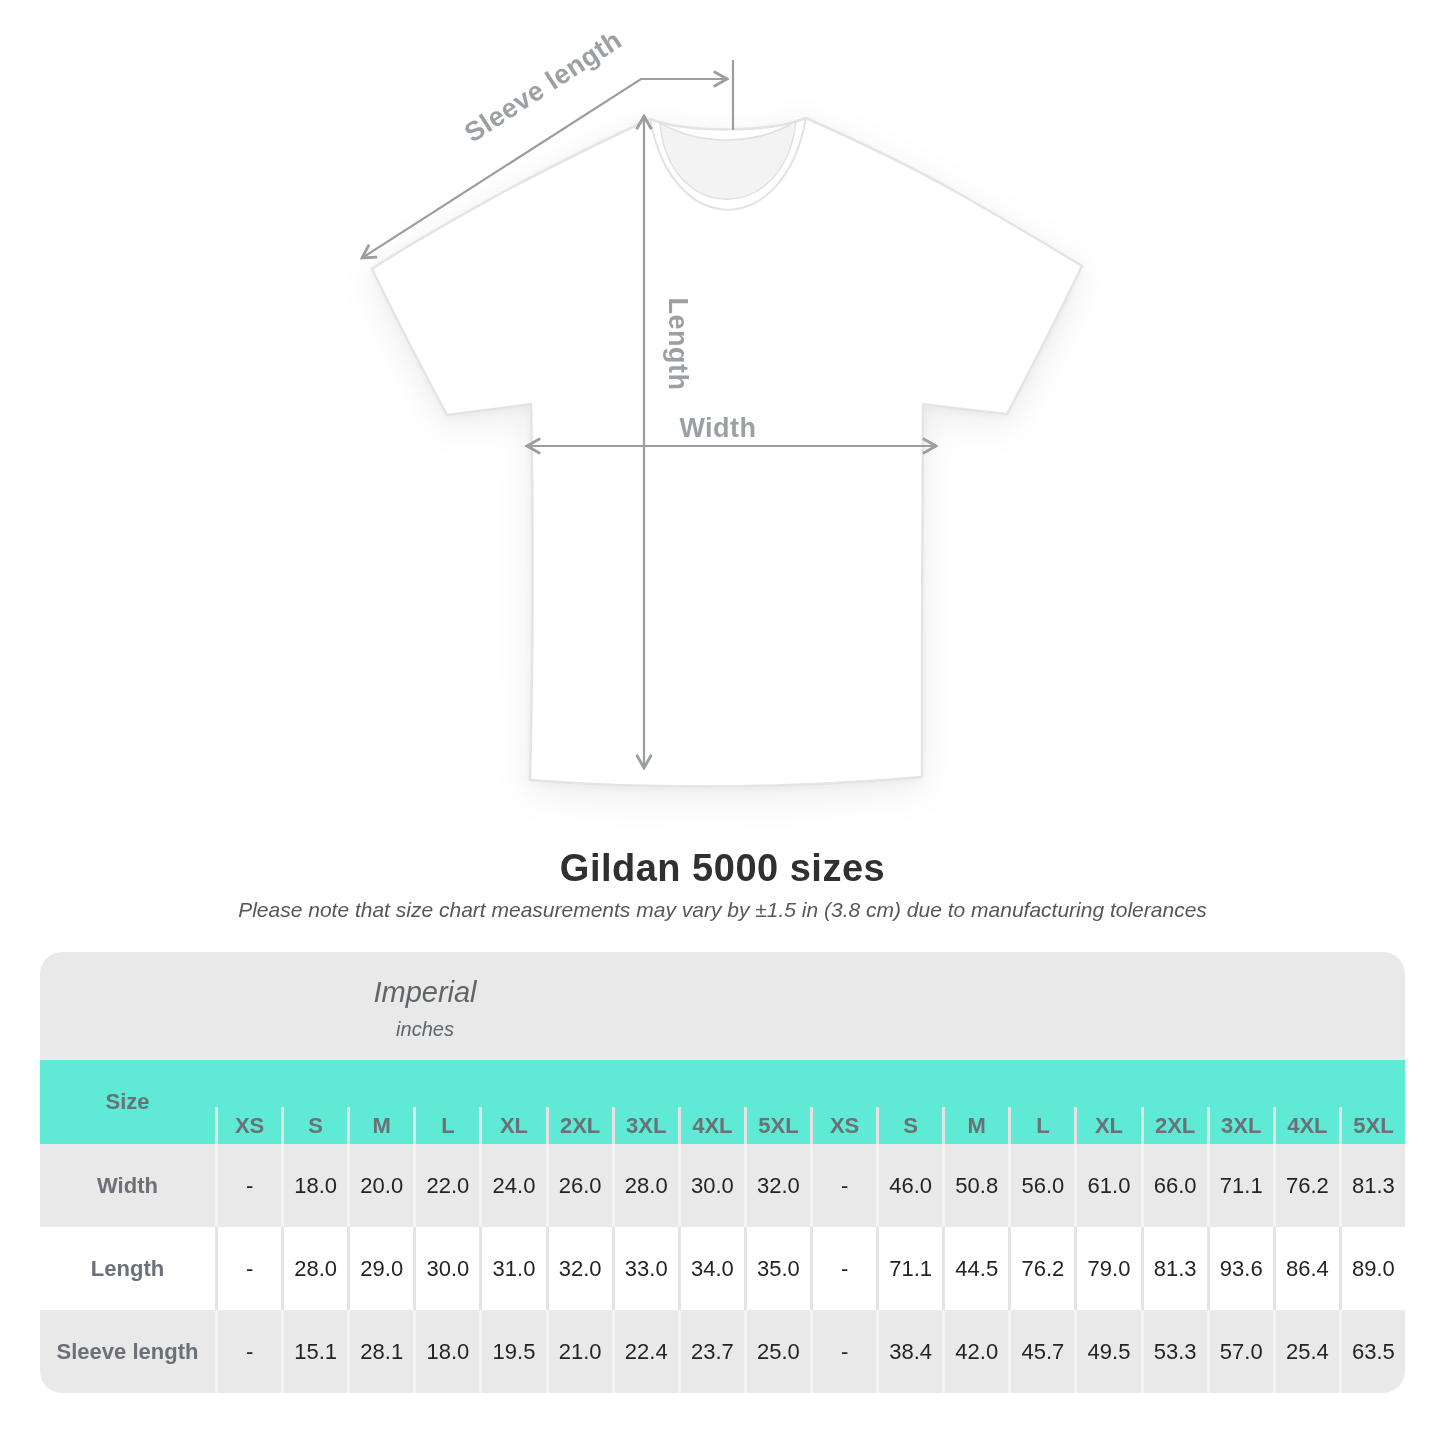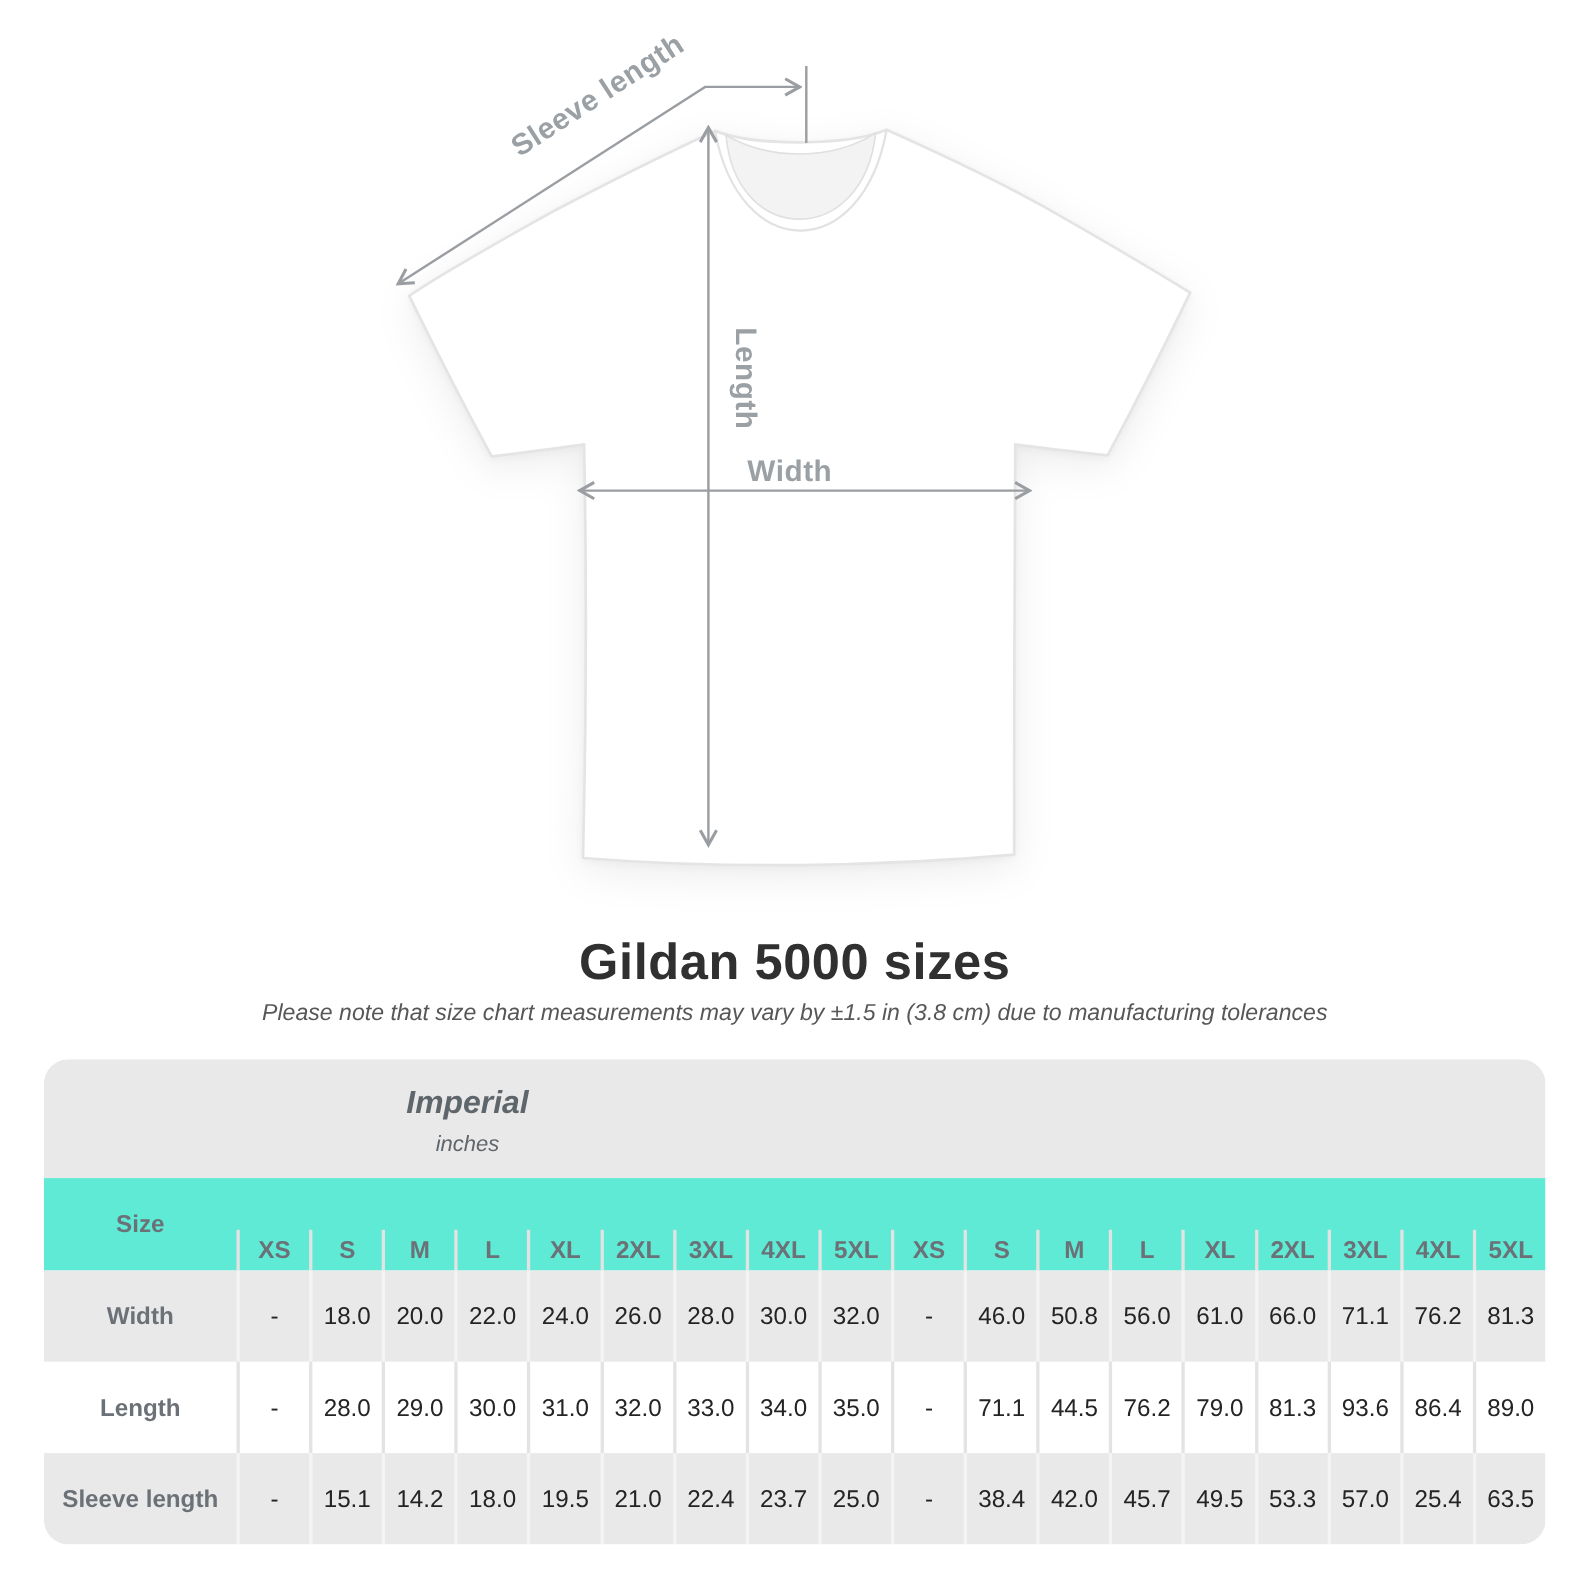--- a/index.html
+++ b/index.html
@@ -11,33 +11,33 @@
   }
   .diagram { position: relative; width: 1445px; height: 835px; }
   .diagram svg { position: absolute; inset: 0; width: 100%; height: 100%; }
   .dim-line { stroke: #9a9ea2; stroke-width: 2.2; fill: none; }
   .dim-label { font-family: "Liberation Sans", sans-serif; font-weight: bold; font-size: 27px; fill: #9aa0a4; letter-spacing: 0.5px; }
   .shirt-outline { fill: #ffffff; stroke: #e4e4e4; stroke-width: 2.5; stroke-linejoin: round; }
   .collar-open { fill: #f3f3f3; stroke: #e0e0e0; stroke-width: 1.5; }
   .collar-band { fill: none; stroke: #e2e2e2; stroke-width: 2; }
 
   .title-block { text-align: center; margin-top: 12px; }
-  .page-title { font-size: 46px; font-weight: bold; color: #303030; letter-spacing: 0.5px; }
+  .page-title { font-size: 38px; font-weight: bold; color: #303030; letter-spacing: 0.5px; }
   .note { margin-top: 8px; font-size: 21px; font-style: italic; color: #575757; }
 
   .size-table {
     width: 1365px; margin: 30px auto 0 auto;
     border-radius: 22px; overflow: hidden;
   }
   .unit-band, .grid-row { display: grid; grid-template-columns: 175px repeat(18, 1fr); }
   .unit-band { background: #e9e9e9; height: 108px; }
   .unit { display: flex; flex-direction: column; align-items: center; justify-content: center; gap: 9px; padding-top: 4px; }
   .unit-imperial { grid-column: 1 / 11; }
   .unit-metric { grid-column: 11 / 20; }
-  .unit-name { font-size: 29px; font-weight: bold; font-style: italic; color: #5f666b; }
+  .unit-name { font-size: 29px; font-weight: normal; font-style: italic; color: #5f666b; }
   .unit-sub { font-size: 20px; font-style: italic; color: #5f666b; }
 
   .grid-row.header-row { background: #5eead4; height: 84px; }
   .grid-row.data-row { height: 83px; }
   .data-row.gray { background: #e9e9e9; }
   .data-row.white { background: #ffffff; }
 
   .cell { display: flex; align-items: center; justify-content: center; }
   .label-cell, .head-cell { font-weight: bold; font-size: 22px; color: #6b7177; }
   .value-cell { font-size: 22px; color: #242424; }
@@ -164,21 +164,21 @@
         <div class="cell value-cell">79.0</div>
         <div class="cell value-cell">81.3</div>
         <div class="cell value-cell">93.6</div>
         <div class="cell value-cell">86.4</div>
         <div class="cell value-cell">89.0</div>
       </div>
       <div class="grid-row data-row gray">
         <div class="cell label-cell">Sleeve length</div>
         <div class="cell value-cell">-</div>
         <div class="cell value-cell">15.1</div>
-        <div class="cell value-cell">14.2</div>
+        <div class="cell value-cell">28.1</div>
         <div class="cell value-cell">18.0</div>
         <div class="cell value-cell">19.5</div>
         <div class="cell value-cell">21.0</div>
         <div class="cell value-cell">22.4</div>
         <div class="cell value-cell">23.7</div>
         <div class="cell value-cell">25.0</div>
         <div class="cell value-cell metric-start">-</div>
         <div class="cell value-cell">38.4</div>
         <div class="cell value-cell">42.0</div>
         <div class="cell value-cell">45.7</div>

